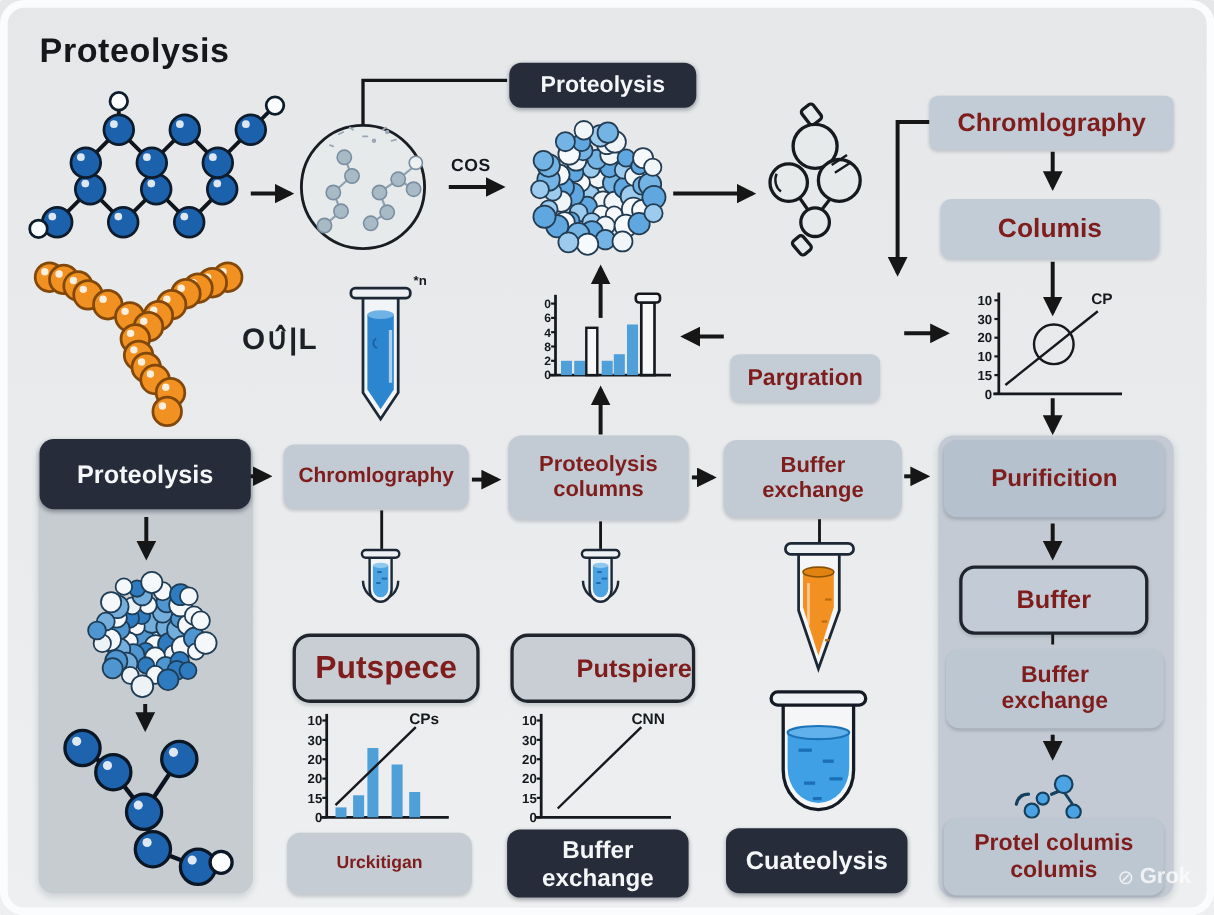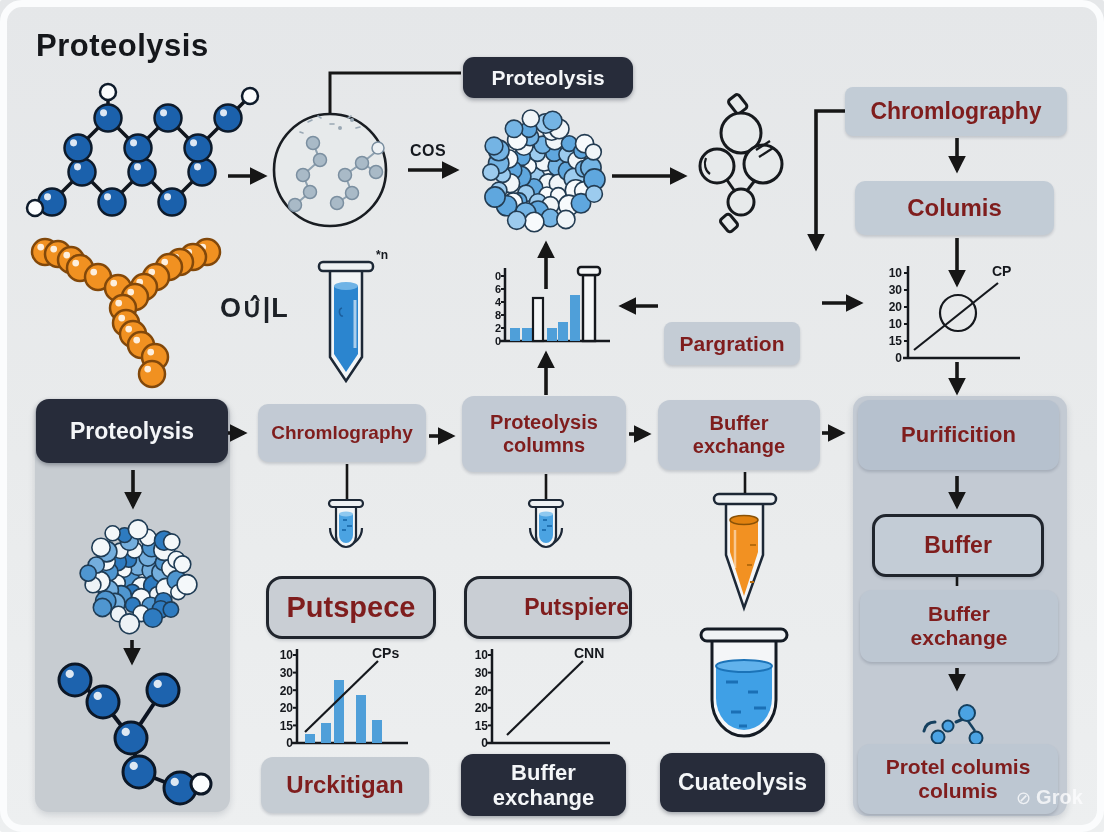--- a/index.html
+++ b/index.html
@@ -553,21 +553,21 @@
   </div>
 
   <div class="box outlined" style="left:266px;top:576px;width:164px;height:57px;font-size:29px;align-items:center;">
     <span>Putspece</span>
   </div>
 
   <div class="box outlined" style="left:464px;top:576px;width:162px;height:57px;font-size:23px;align-items:flex-end;">
     <span>Putspiere</span>
   </div>
 
-  <div class="box gray" style="left:261px;top:757px;width:168px;height:56px;font-size:24px;background:#c5ccd3;border-radius:12px;text-align:center;">
+  <div class="box gray" style="left:261px;top:757px;width:168px;height:56px;font-size:16px;background:#c5ccd3;border-radius:12px;text-align:center;">
     <span>Urckitigan</span>
   </div>
 
   <div class="box dark" style="left:461px;top:754px;width:165px;height:62px;font-size:22px;border-radius:12px;">
     <span>Buffer</span>
     <span>exchange</span>
   </div>
 
   <div class="box dark" style="left:660px;top:753px;width:165px;height:59px;font-size:23px;border-radius:12px;text-align:right;">
     <span>Cuateolysis</span>

